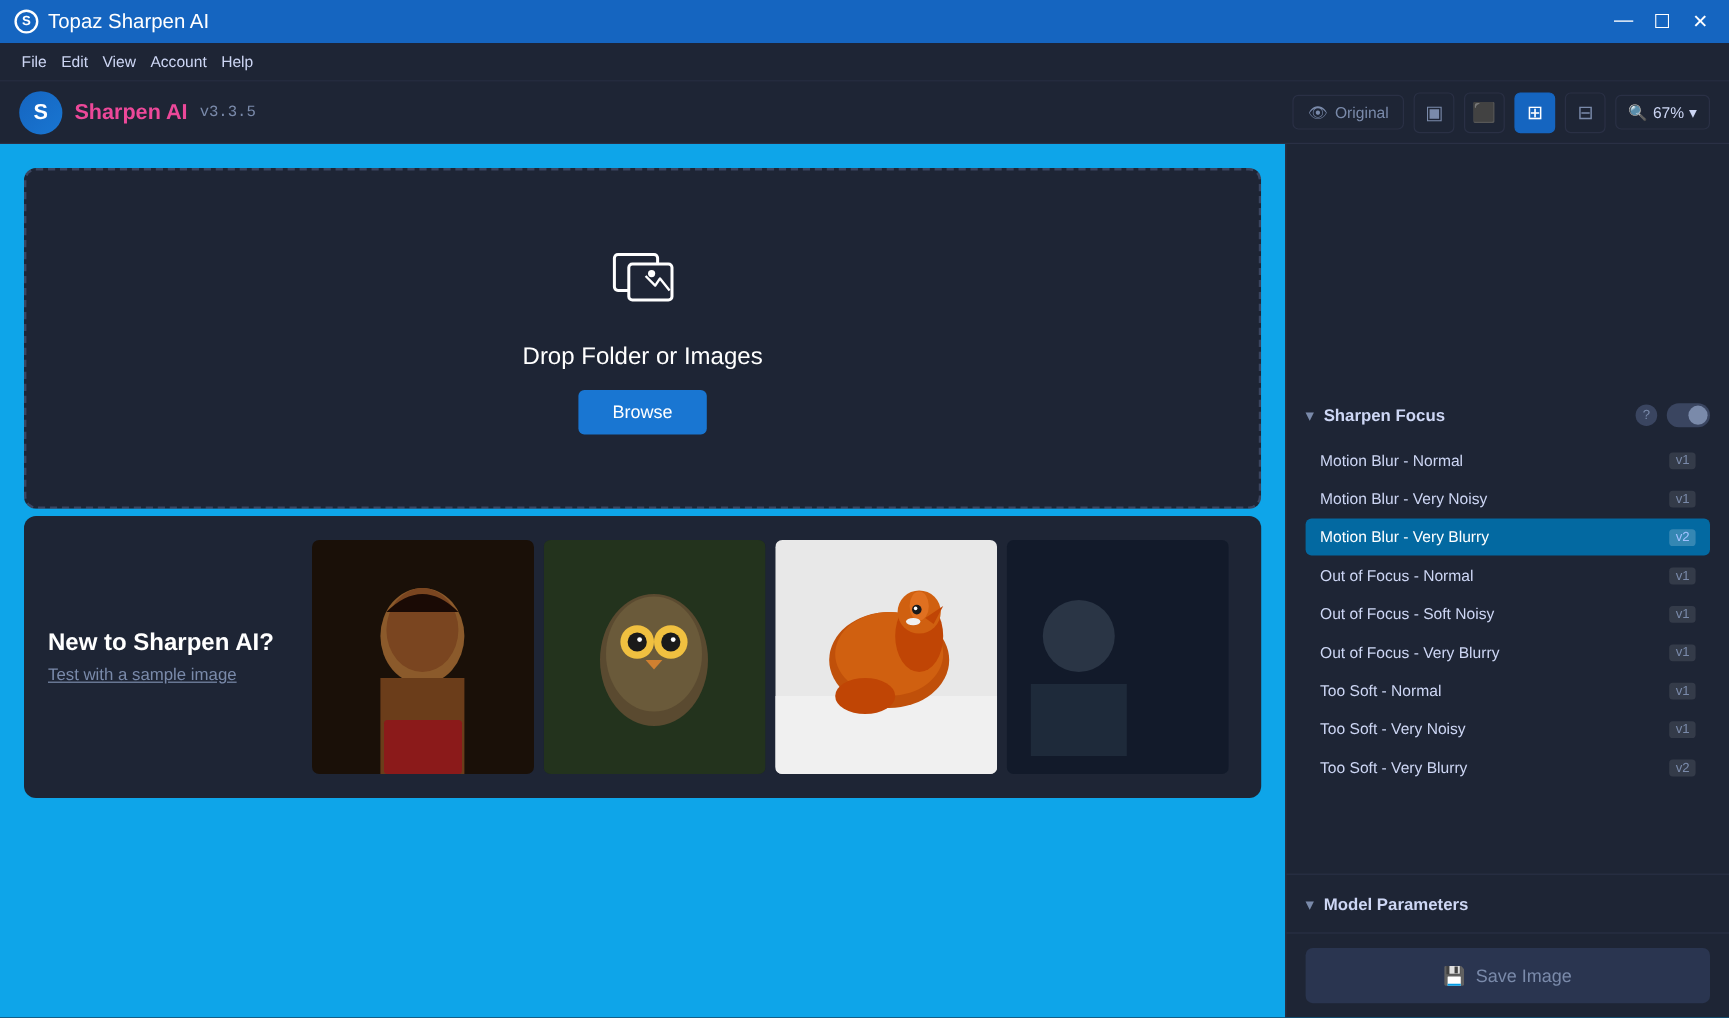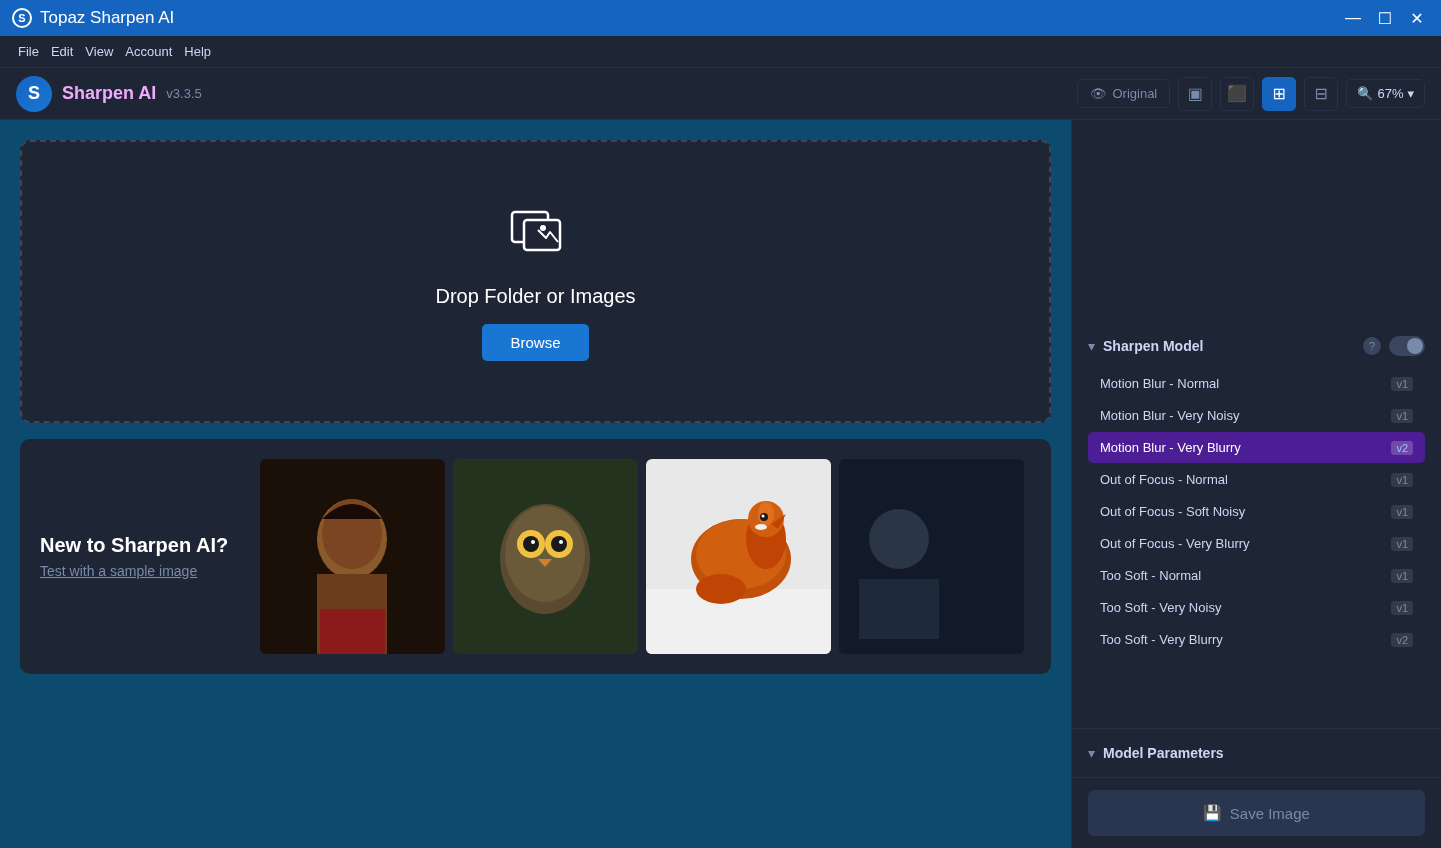--- a/index.html
+++ b/index.html
@@ -105,25 +105,26 @@
       display: flex;
       align-items: center;
       justify-content: center;
       color: #fff;
       font-size: 18px;
       font-weight: bold;
     }
     .app-title {
       font-size: 18px;
       font-weight: 600;
-      color: #f0abfc;
+      color: #ec4899;
     }
     .app-version {
       font-size: 13px;
       color: #7a8aaa;
+      font-family: Liberation Mono, monospace;
     }
     .app-header-right {
       display: flex;
       align-items: center;
       gap: 8px;
     }
     .view-btn {
       width: 34px;
       height: 34px;
       background: none;
@@ -165,26 +166,26 @@
     
     .main-area {
       display: flex;
       flex: 1;
       overflow: hidden;
     }
 
     
     .content-area {
       flex: 1;
-      background: #0c4a6e;
+      background: #0ea5e9;
       padding: 20px;
       overflow-y: auto;
       display: flex;
       flex-direction: column;
-      gap: 16px;
+      gap: 6px;
     }
 
     
     .drop-zone {
       border: 2px dashed #3a4560;
       border-radius: 10px;
       background: #1e2535;
       display: flex;
       flex-direction: column;
       align-items: center;
@@ -317,21 +318,21 @@
     .model-item {
       display: flex;
       align-items: center;
       padding: 8px 12px;
       border-radius: 5px;
       cursor: pointer;
       font-size: 13px;
       color: #cdd6f4;
     }
     .model-item.active {
-      background: #4c1d95;
+      background: #0369a1;
       color: #fff;
     }
     .model-name { flex: 1; }
     .model-version {
       font-size: 11px;
       color: #7a8aaa;
       background: rgba(255,255,255,0.1);
       padding: 1px 5px;
       border-radius: 3px;
     }
@@ -529,21 +530,21 @@
 
   </div>
 
   <div class="sidebar">
     <div class="sidebar-scroll">
 
       <div class="spacer-section"></div>
 
       <div class="section-header">
         <span class="section-chevron">▾</span>
-        <span class="section-title">Sharpen Model</span>
+        <span class="section-title">Sharpen Focus</span>
         <div class="info-icon">?</div>
         <div class="toggle-track">
           <div class="toggle-thumb"></div>
         </div>
       </div>
 
       <div class="model-list" id="model-list">
           <div class="model-item">
             <span class="model-name">Motion Blur - Normal</span>
             <span class="model-version">v1</span>

